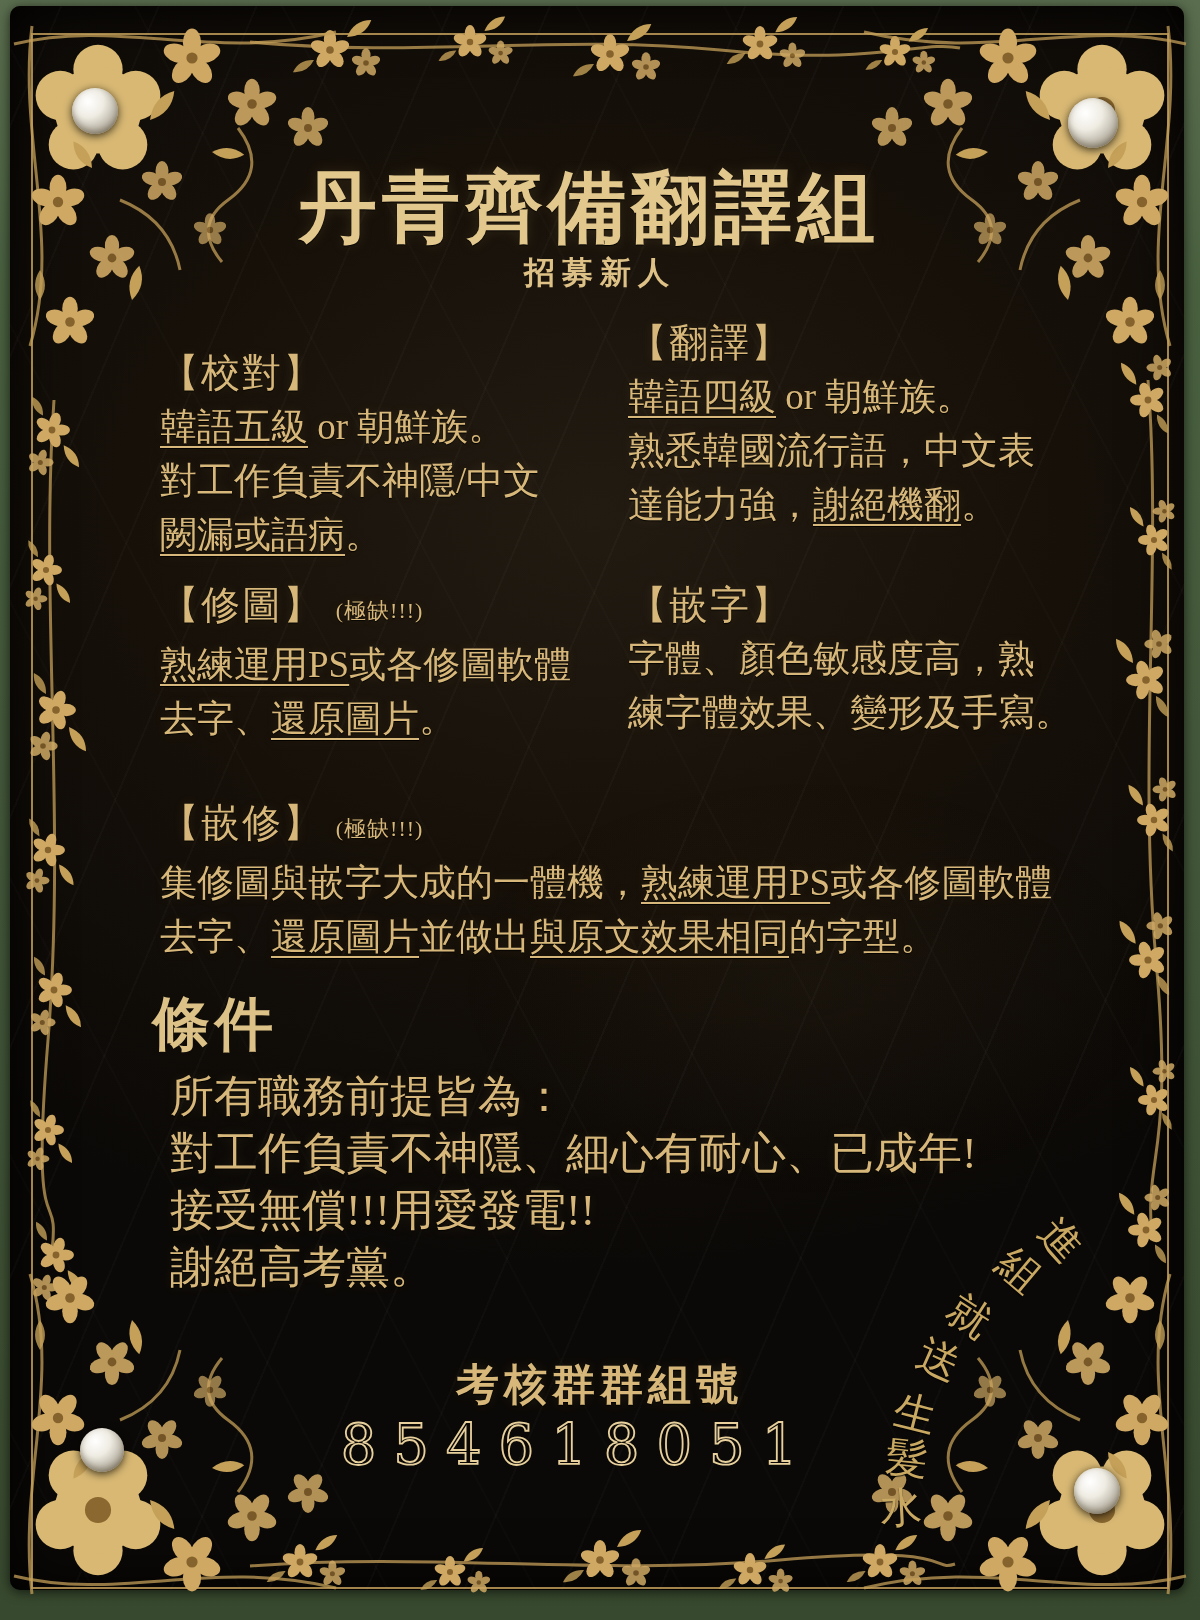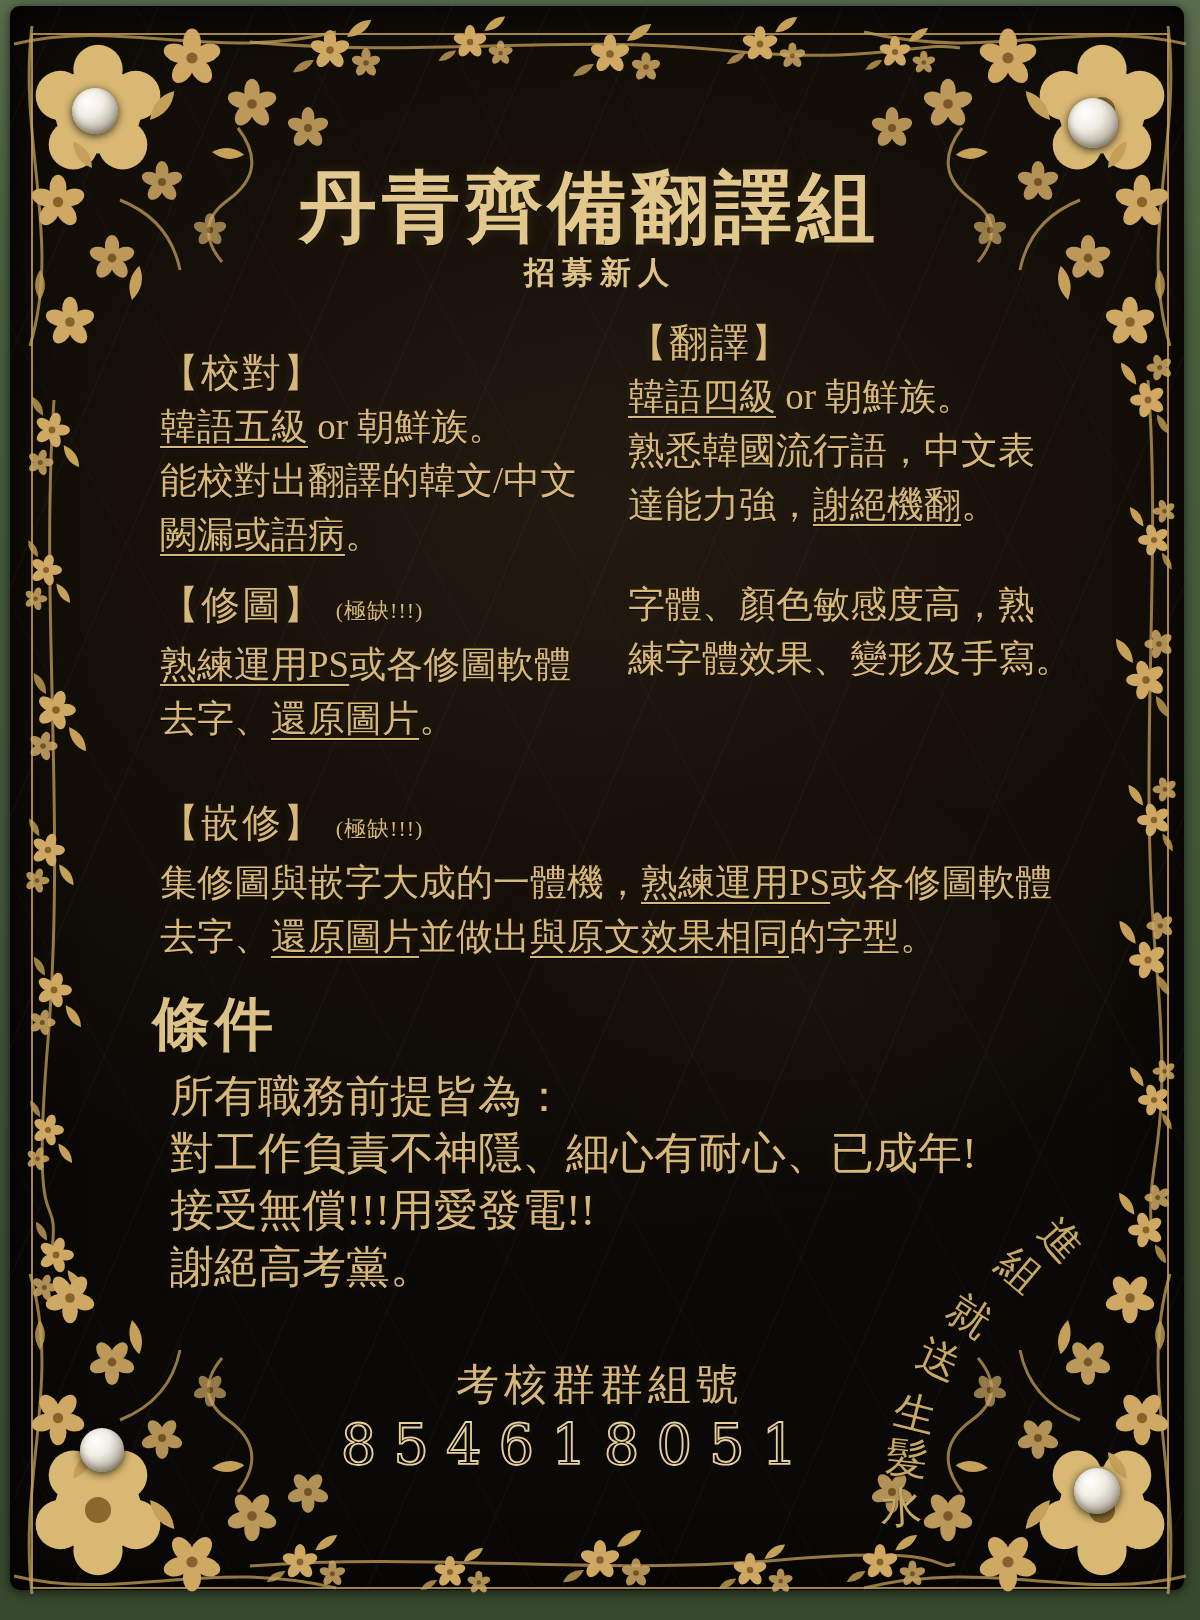--- a/index.html
+++ b/index.html
@@ -44,21 +44,21 @@
   .job .note{font-size:22px;letter-spacing:1px;}
   .job-proofread{left:160px;top:308px;width:470px;margin-top:38px;}
   .job-translate{left:628px;top:316px;width:480px;}
   .job-retouch{left:160px;top:578px;width:480px;}
   .job-typeset{left:628px;top:578px;width:480px;}
   .job-combo{left:160px;top:796px;width:950px;}
   .cond-heading{position:absolute;left:152px;top:986px;font-size:58px;font-weight:bold;
     letter-spacing:5px;color:#ddc288;font-family:"Liberation Sans","DejaVu Sans",sans-serif;}
   .cond-body{position:absolute;left:170px;top:1068px;width:980px;font-size:44px;line-height:57px;}
   .footer-label{position:absolute;left:0;top:1356px;width:1200px;text-align:center;
-    font-size:43px;font-weight:normal;letter-spacing:5px;}
+    font-size:43px;font-weight:bold;letter-spacing:5px;}
   .group-number{position:absolute;left:0;top:1412px;width:1138px;text-align:center;
     font-size:56px;letter-spacing:17px;text-indent:17px;color:#e7d09c;
     font-family:"DejaVu Serif","Liberation Serif",serif;}
   @supports (-webkit-text-stroke: 1px #000){
     .group-number{-webkit-text-stroke:1.8px #e7d09c;color:rgba(12,9,6,.93);}
   }
   .arc-char{position:absolute;font-size:42px;color:#c9a862;
     font-family:"Liberation Serif","DejaVu Serif",serif;
     text-shadow:0 1px 1px rgba(0,0,0,.8);}
 </style>
@@ -164,21 +164,21 @@
   <div class="pearl bl"></div>
   <div class="pearl br"></div>
 
   <h1 class="title">丹青齊備翻譯組</h1>
   <h2 class="subtitle">招募新人</h2>
 
   <section class="job job-proofread gold">
     <div class="heading">【校對】</div>
     <div>
       <span class="u">韓語五級</span><span> or 朝鮮族。</span><br>
-      <span>能校對出翻譯的韓文/中文</span><br>
+      <span>對工作負責不神隱/中文</span><br>
       <span class="u">闕漏或語病</span><span>。</span>
     </div>
   </section>
 
   <section class="job job-translate gold">
     <div class="heading">【翻譯】</div>
     <div>
       <span class="u">韓語四級</span><span> or 朝鮮族。</span><br>
       <span>熟悉韓國流行語，中文表</span><br>
       <span>達能力強，</span><span class="u">謝絕機翻</span><span>。</span>
@@ -190,20 +190,21 @@
       <span>【修圖】</span>
       <span class="note">(極缺!!!)</span>
     </div>
     <div>
       <span class="u">熟練運用PS</span><span>或各修圖軟體</span><br>
       <span>去字、</span><span class="u">還原圖片</span><span>。</span>
     </div>
   </section>
 
   <section class="job job-typeset gold">
+    <div class="heading">【嵌字】</div>
     <div>
       <span>字體、顏色敏感度高，熟</span><br>
       <span>練字體效果、變形及手寫。</span>
     </div>
   </section>
 
   <section class="job job-combo gold">
     <div class="heading">
       <span>【嵌修】</span>
       <span class="note">(極缺!!!)</span>

